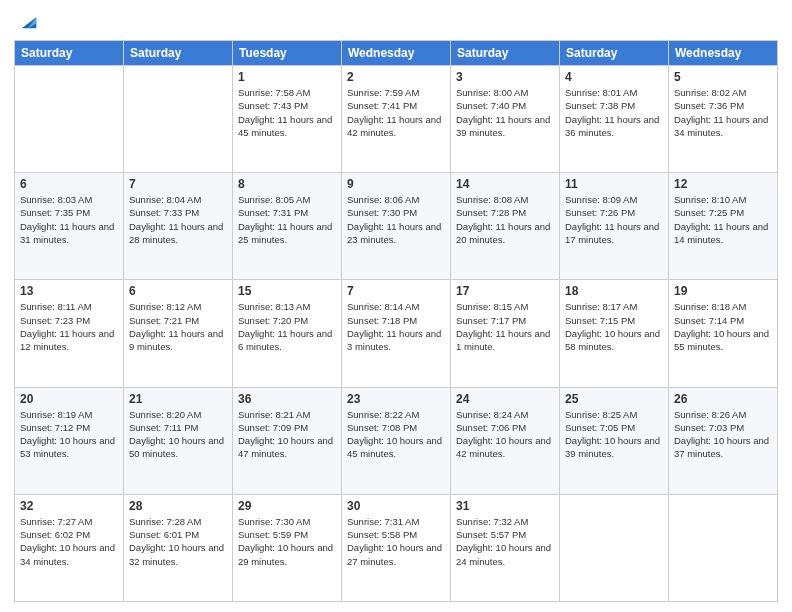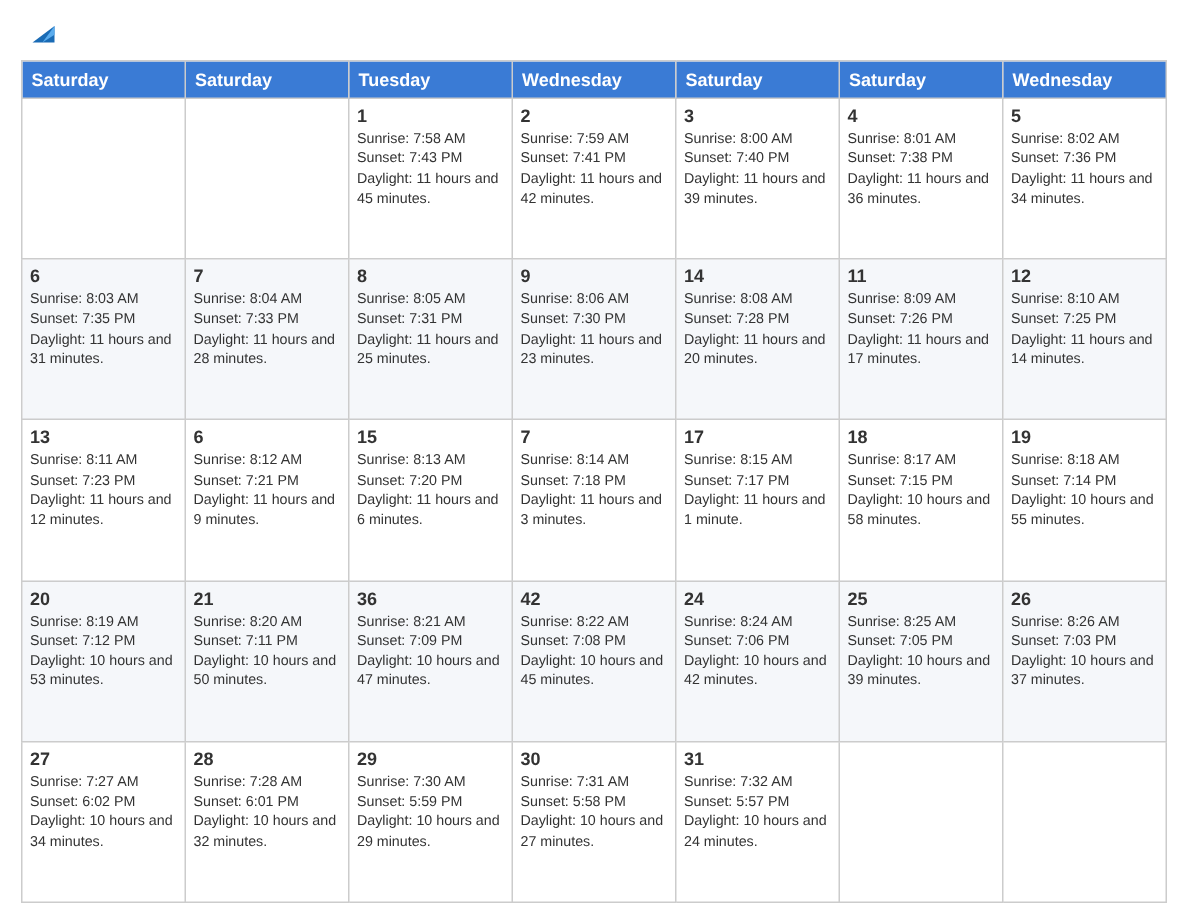--- a/index.html
+++ b/index.html
@@ -228,39 +228,39 @@
           </td>
           <td>
             <span class="day-number">21</span>
             <div class="day-detail">Sunrise: 8:20 AM<br>Sunset: 7:11 PM<br>Daylight: 10 hours and 50 minutes.</div>
           </td>
           <td>
             <span class="day-number">36</span>
             <div class="day-detail">Sunrise: 8:21 AM<br>Sunset: 7:09 PM<br>Daylight: 10 hours and 47 minutes.</div>
           </td>
           <td>
-            <span class="day-number">42</span>
+            <span class="day-number">23</span>
             <div class="day-detail">Sunrise: 8:22 AM<br>Sunset: 7:08 PM<br>Daylight: 10 hours and 45 minutes.</div>
           </td>
           <td>
             <span class="day-number">24</span>
             <div class="day-detail">Sunrise: 8:24 AM<br>Sunset: 7:06 PM<br>Daylight: 10 hours and 42 minutes.</div>
           </td>
           <td>
             <span class="day-number">25</span>
             <div class="day-detail">Sunrise: 8:25 AM<br>Sunset: 7:05 PM<br>Daylight: 10 hours and 39 minutes.</div>
           </td>
           <td>
             <span class="day-number">26</span>
             <div class="day-detail">Sunrise: 8:26 AM<br>Sunset: 7:03 PM<br>Daylight: 10 hours and 37 minutes.</div>
           </td>
         </tr>
         <tr>
           <td>
-            <span class="day-number">27</span>
+            <span class="day-number">32</span>
             <div class="day-detail">Sunrise: 7:27 AM<br>Sunset: 6:02 PM<br>Daylight: 10 hours and 34 minutes.</div>
           </td>
           <td>
             <span class="day-number">28</span>
             <div class="day-detail">Sunrise: 7:28 AM<br>Sunset: 6:01 PM<br>Daylight: 10 hours and 32 minutes.</div>
           </td>
           <td>
             <span class="day-number">29</span>
             <div class="day-detail">Sunrise: 7:30 AM<br>Sunset: 5:59 PM<br>Daylight: 10 hours and 29 minutes.</div>
           </td>

